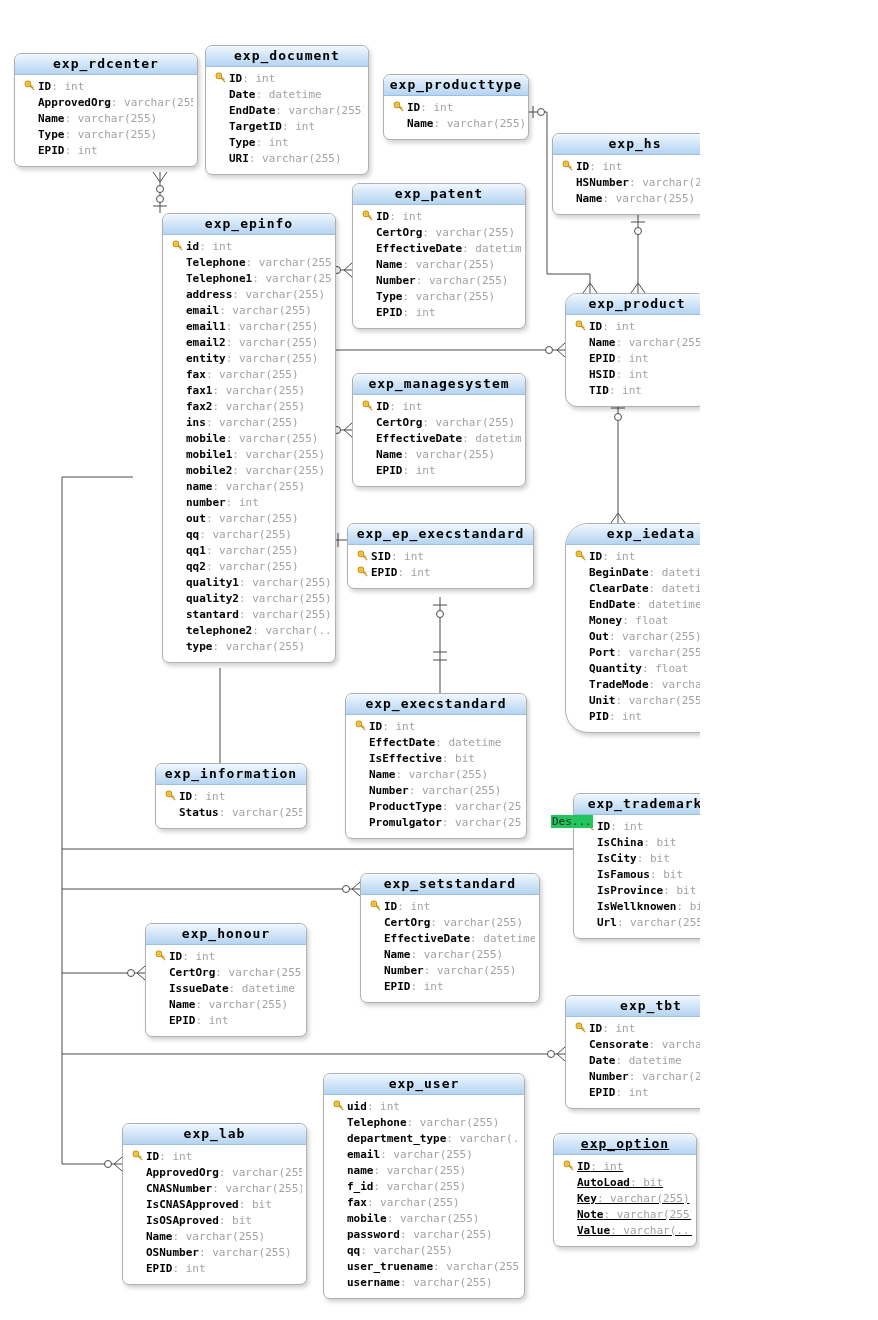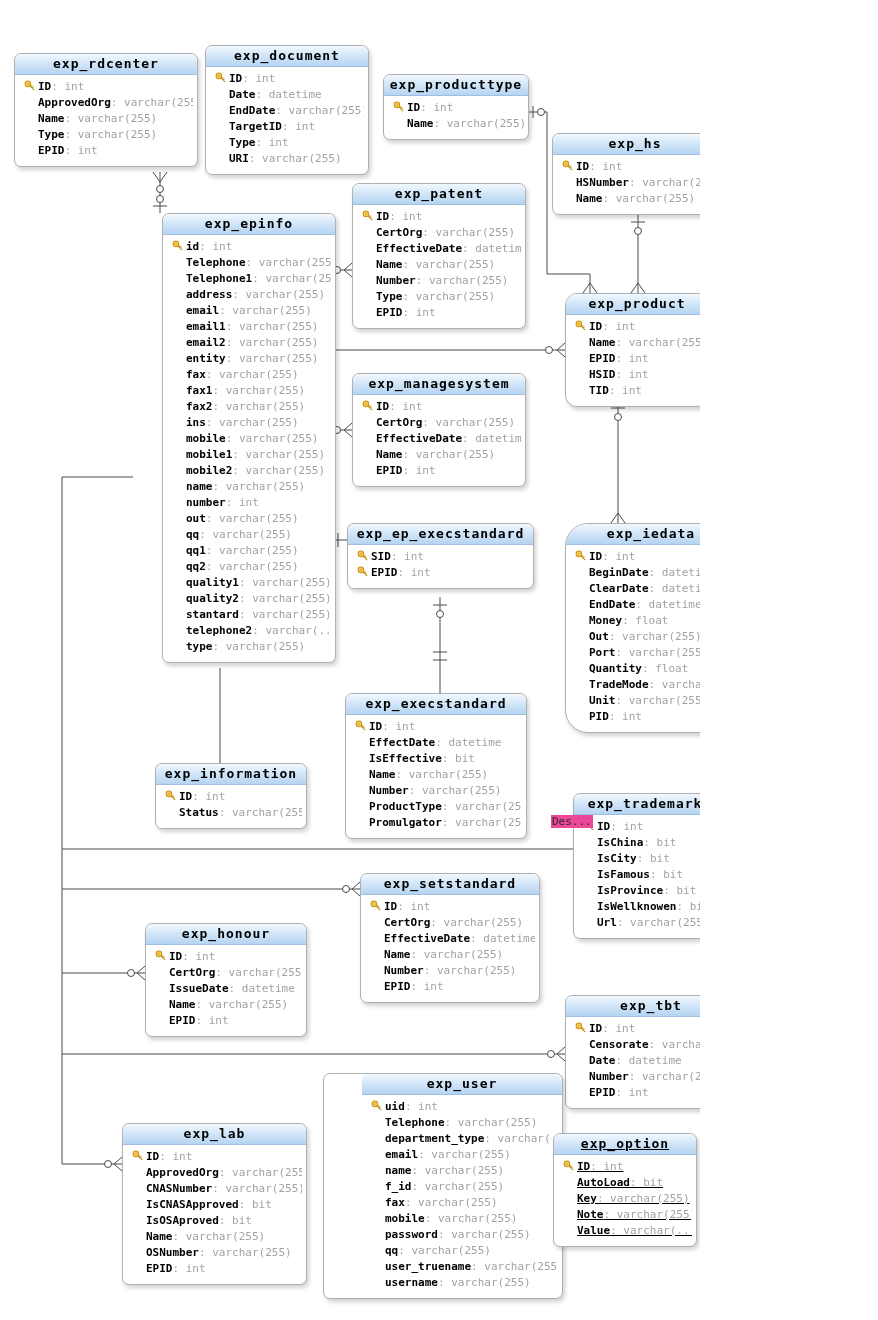--- a/index.html
+++ b/index.html
@@ -13,21 +13,21 @@
   .table-header{height:20px;line-height:20px;text-align:center;font-weight:bold;font-size:13px;
                 letter-spacing:1px;color:#000;
                 background:linear-gradient(#f2f8fe 0%,#d4e7f9 45%,#b5d4f1 100%);
                 border-bottom:1px solid #9dbfe2;border-radius:6px 6px 0 0;}
   .table-body{padding:3px 4px 8px 6px;}
   .field-row{display:flex;align-items:center;height:16px;white-space:nowrap;overflow:hidden;
              font-size:11px;}
   .icon-slot{width:17px;flex:0 0 17px;display:flex;align-items:center;justify-content:center;}
   .f-name{font-weight:bold;color:#000;}
   .f-type{color:#a2a2a2;}
-  .float-label{position:absolute;font-size:11px;color:#2a2a2a;background:#ec4899;padding:0 1px;
+  .float-label{position:absolute;font-size:11px;color:#2a2a2a;background:#22c55e;padding:0 1px;
                z-index:5;}
 </style>
 </head>
 <body>
 
 <div id="canvas">
 
   <svg id="connector-layer" width="878" height="1320" viewBox="0 0 878 1320">
     <g>
       <path d="M160,172 V213 M160,182 L153,172 M160,182 L167,172 M153,206 H167"></path>
@@ -790,21 +790,21 @@
             <span class="f-name">Number</span>
             <span class="f-type">: varchar(255)</span>
           </div>
           <div class="field-row">
             <span class="icon-slot"></span>
             <span class="f-name">EPID</span>
             <span class="f-type">: int</span>
           </div>
         </div>
       </div>
-      <div class="table-box" style="left: 323px; top: 1073px; width: 200px; padding-left: 38px;">
+      <div class="table-box" style="left: 323px; top: 1073px; width: 200px;">
         <div class="table-header">exp_user</div>
         <div class="table-body">
           <div class="field-row">
             <span class="icon-slot">
               <svg width="12" height="12" viewBox="0 0 13 13">
                 <circle cx="4.2" cy="4.2" r="3" fill="#ffd24d" stroke="#c79318" stroke-width="1.1"></circle>
                 <circle cx="4.2" cy="4.2" r="1" fill="#fff8dc" stroke="#c79318" stroke-width="0.8"></circle>
                 <path d="M6.4 6.4 L11 11 M8.7 8.7 L10.2 7.2 M7.4 7.4 L8.9 5.9" stroke="#c79318" stroke-width="1.3" fill="none"></path>
               </svg>
             </span>

